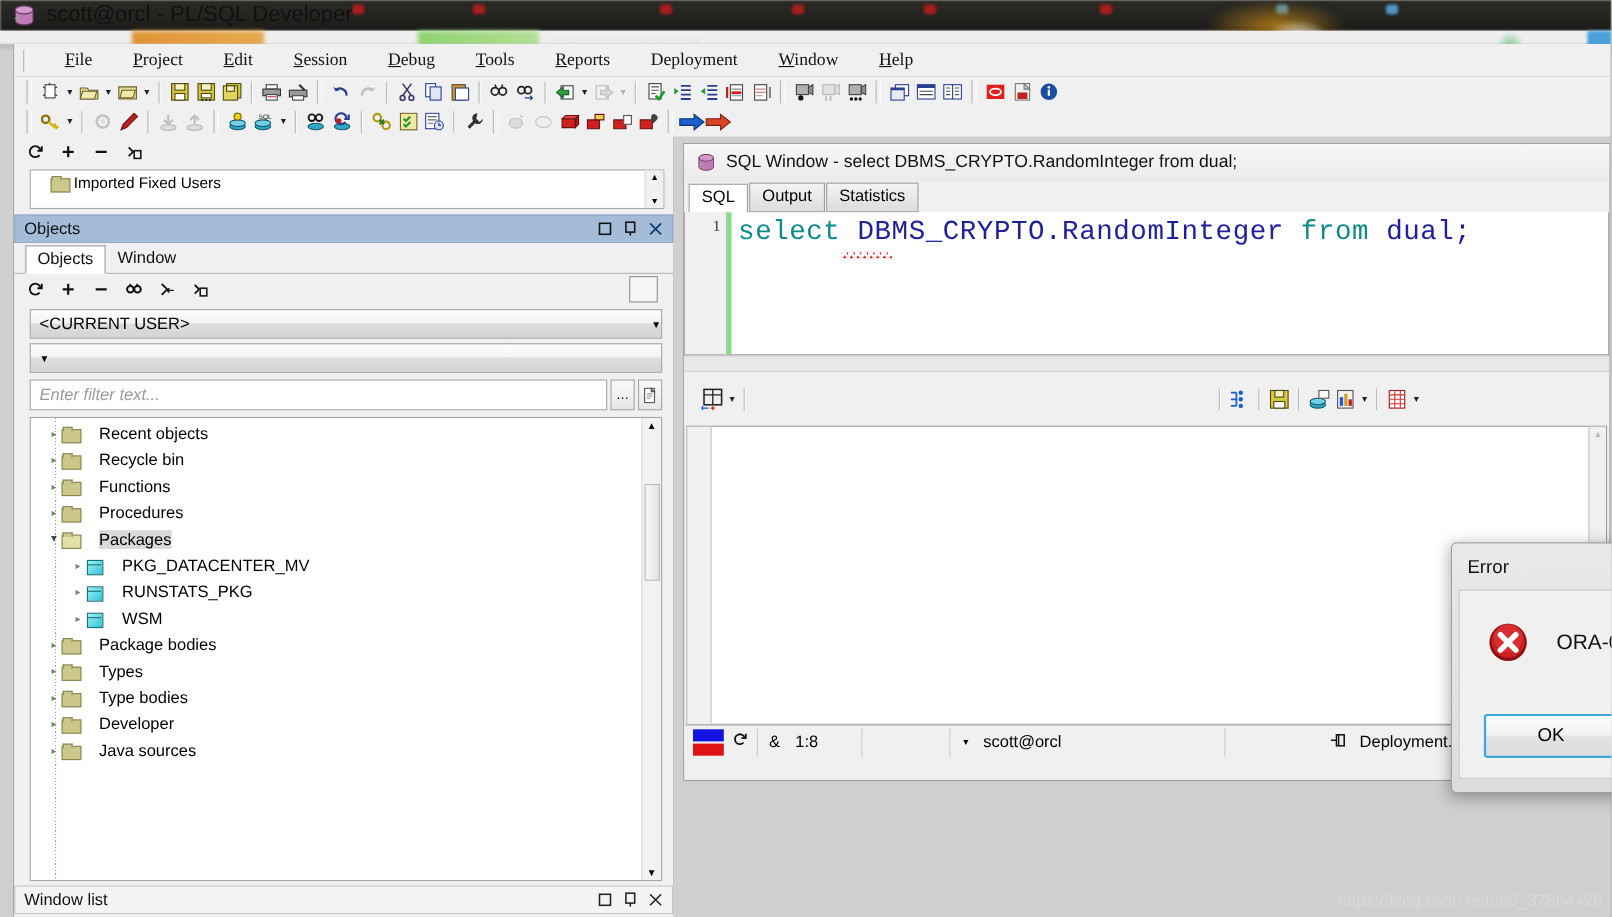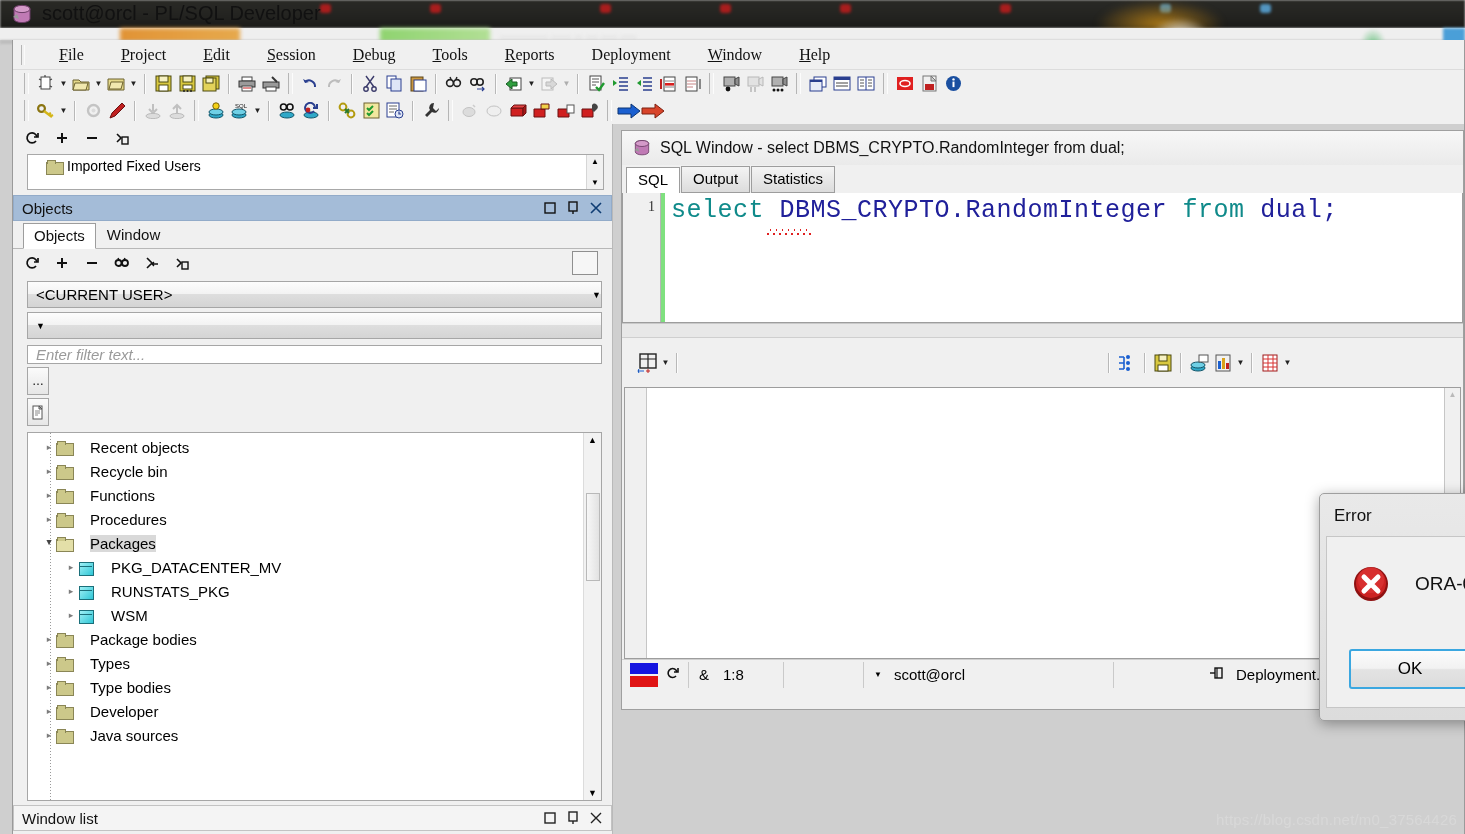--- a/index.html
+++ b/index.html
@@ -150,21 +150,21 @@
   
   .combo {
     margin:4px 10px 0 14px; height:27px; border:1px solid #a6a6a6;
     background:linear-gradient(180deg,#fdfdfd 0%,#f3f3f3 46%,#dedede 50%,#d4d4d4 100%);
     display:flex; align-items:center; padding:0 0 0 8px; font-size:15px;
   }
   .combo .cv { flex:1; white-space:nowrap; }
   .combo .carat { font-size:9px; }
 
   
-  .filterrow { margin:6px 10px 0 14px; display:flex; gap:3px;flex-direction:column; }
+  .filterrow { margin:6px 10px 0 14px; display:flex; gap:3px; }
   .filterinput {
     flex:1; height:28px; border:1px solid #a6a6a6; background:#fff;
     display:flex; align-items:center; padding-left:8px;
     font-style:italic; color:#9a9a9a; font-size:15px;
   }
   .sqbtn { width:22px; height:28px; border:1px solid #a6a6a6;
            background:linear-gradient(180deg,#fbfbfb,#e6e6e6);
            display:flex; align-items:center; justify-content:center; font-size:12px; }
 
   

